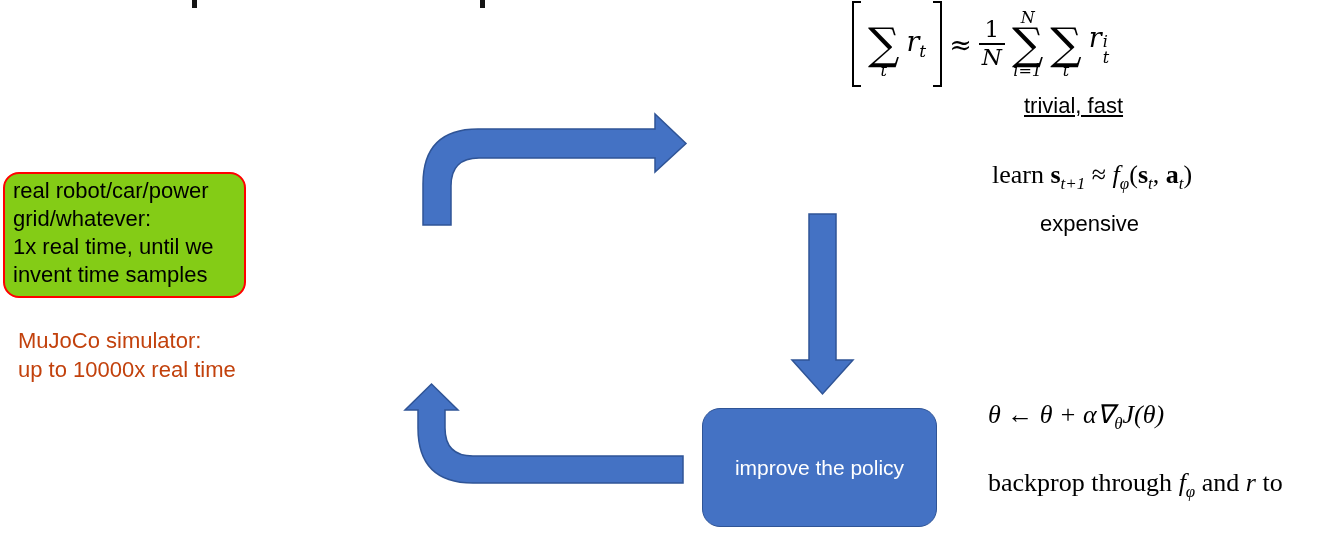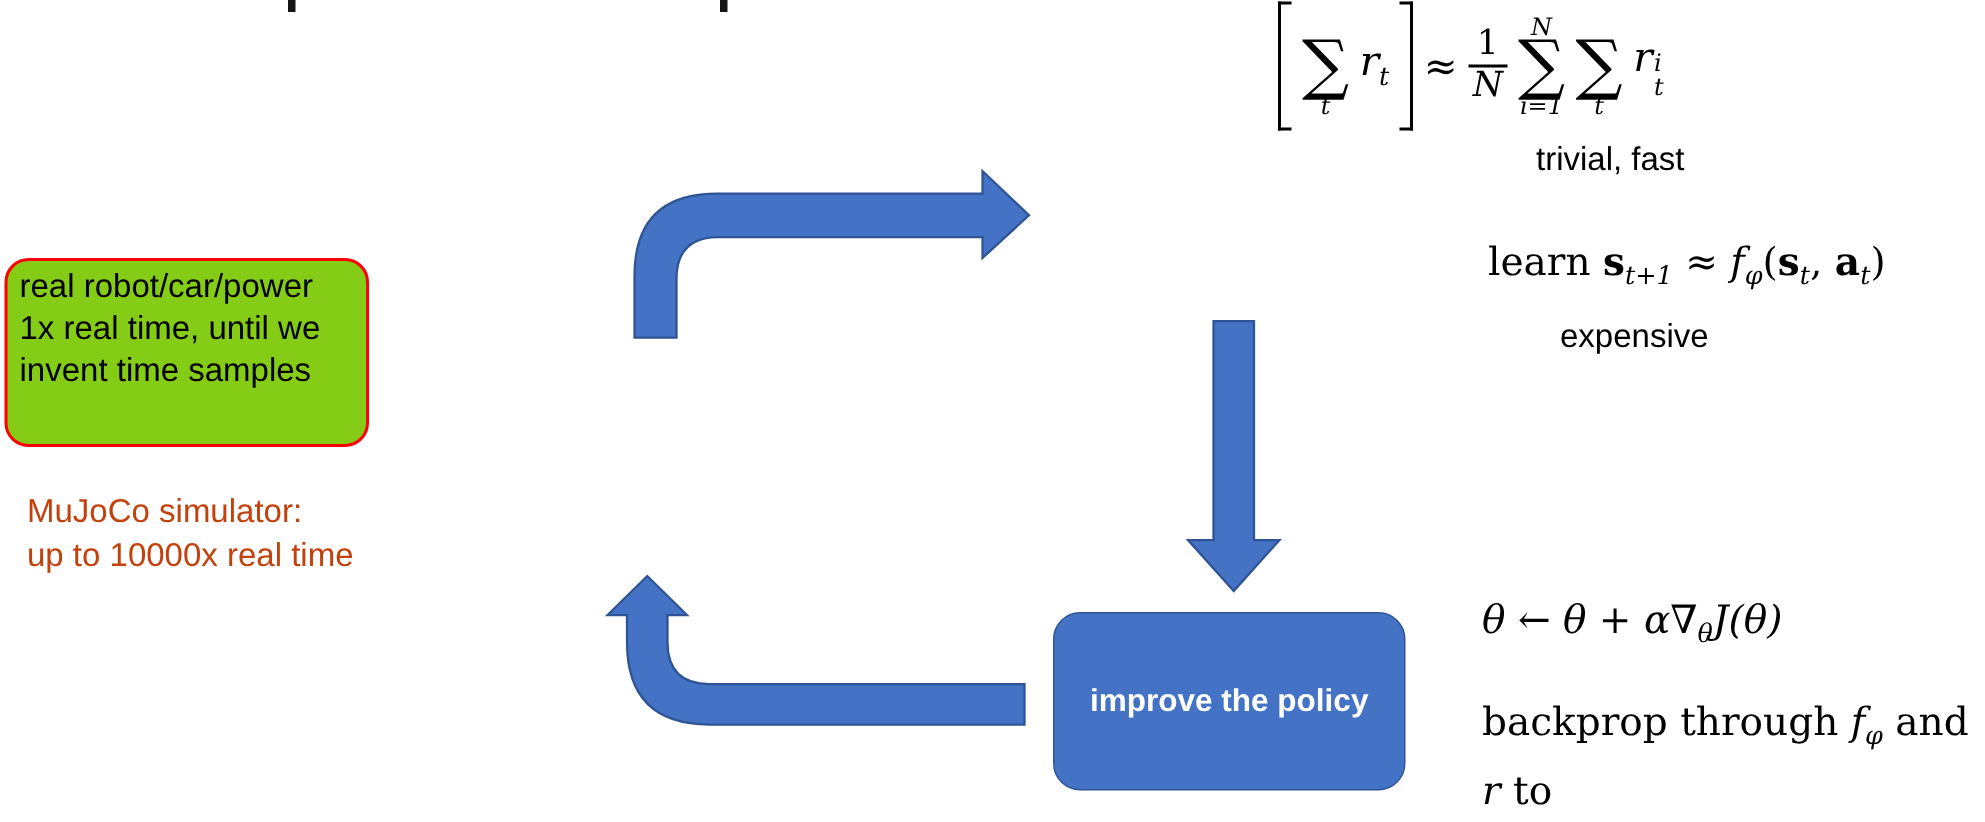--- a/index.html
+++ b/index.html
@@ -10,21 +10,21 @@
   .arrows{position:absolute;left:0;top:0;width:1323px;height:548px;z-index:1;}
 
   
   .box{
     position:absolute;z-index:2;border-radius:18px;color:#fff;
     display:flex;flex-direction:column;justify-content:center;align-items:center;
     text-align:center;font-size:21px;line-height:1.32;
   }
   .box-green{left:702px;top:85px;width:233px;height:118px;background:#70AD47;border:1.5px solid #548235;}
   .box-orange{left:263px;top:242px;width:231px;height:128px;background:#ED7D31;border:1.5px solid #C55A11;}
-  .box-blue{left:702px;top:408px;width:233px;height:117px;background:#4472C4;border:1.5px solid #2F5496;font-weight:bold;}
+  .box-blue{left:702px;top:408px;width:233px;height:117px;background:#4472C4;border:1.5px solid #2F5496;}
 
   
   .callout{
     position:absolute;z-index:2;left:3px;top:172px;width:243px;height:126px;
     border:2.5px solid #FF0000;border-radius:16px;background:#84cc16;
     padding:3px 6px 0 8px;box-sizing:border-box;
     font-size:22px;line-height:1.275;color:#000;
   }
   .plain-note{
     position:absolute;z-index:2;left:18px;top:327px;
@@ -47,21 +47,21 @@
   .brk-l{border-left:2.5px solid #000;border-top:2.5px solid #000;border-bottom:2.5px solid #000;}
   .brk-r{border-right:2.5px solid #000;border-top:2.5px solid #000;border-bottom:2.5px solid #000;}
   .sum{display:inline-flex;flex-direction:column;align-items:center;}
   .sum .sym{font-size:44px;line-height:36px;font-style:normal;}
   .sum .lim{font-size:16px;line-height:17px;height:17px;font-style:italic;}
   .frac{display:inline-flex;flex-direction:column;align-items:center;font-size:23px;line-height:1.12;}
   .frac .num{font-style:normal;}
   .frac .den{border-top:2px solid #000;padding:0 3px;font-style:italic;}
   .supsub{display:inline-flex;flex-direction:column;align-items:flex-start;font-size:16px;line-height:16px;font-style:italic;margin-left:1px;}
   .annot{position:absolute;z-index:2;font-size:22px;color:#000;font-family:"Liberation Sans",sans-serif;}
-  .mline{font-size:26px;position:absolute;z-index:2;}
+  .mline{font-size:26px;position:absolute;z-index:2;font-family:Liberation Serif, serif;}
   .mb{font-weight:700;font-style:normal;}
   .it{font-style:italic;}
   .backprop-block{line-height:37px;}
 </style>
 </head>
 <body>
 
 <div class="stage">
 
   <div class="remnant" style="left:192px;"></div>
@@ -74,20 +74,21 @@
   </svg>
 
 
 
   <div class="box box-blue">
     <div>improve the policy</div>
   </div>
 
   <div class="callout">
     <div>real robot/car/power</div>
+    <div>grid/whatever:</div>
     <div>1x real time, until we</div>
     <div>invent time samples</div>
   </div>
 
   <div class="plain-note">
     <div>MuJoCo simulator:</div>
     <div>up to 10000x real time</div>
   </div>
 
   <div class="mathrow">
@@ -113,21 +114,21 @@
       <span class="lim"></span>
       <span class="sym">∑</span>
       <span class="lim">t</span>
     </span>
     <span><span>r</span><span class="supsub">
           <span>i</span>
           <span>t</span>
         </span></span>
   </div>
 
-  <div class="annot" style="left:1024px;top:93px;">trivial, fast</div>
+  <div class="annot" style="left:1024px;top:93px;text-decoration:underline;">trivial, fast</div>
 
   <div class="mline serif" style="left:992px;top:160px;">
     <span class="roman">learn</span>
     <span class="mb">s</span><sub class="it">t+1</sub>
     <span class="roman">≈</span>
     <span class="it">f</span><sub class="it">φ</sub><span class="roman">(</span><span class="mb">s</span><sub class="it">t</sub><span class="roman">,</span>
     <span class="mb">a</span><sub class="it">t</sub><span class="roman">)</span>
   </div>
 
   <div class="annot" style="left:1040px;top:211px;">expensive</div>

